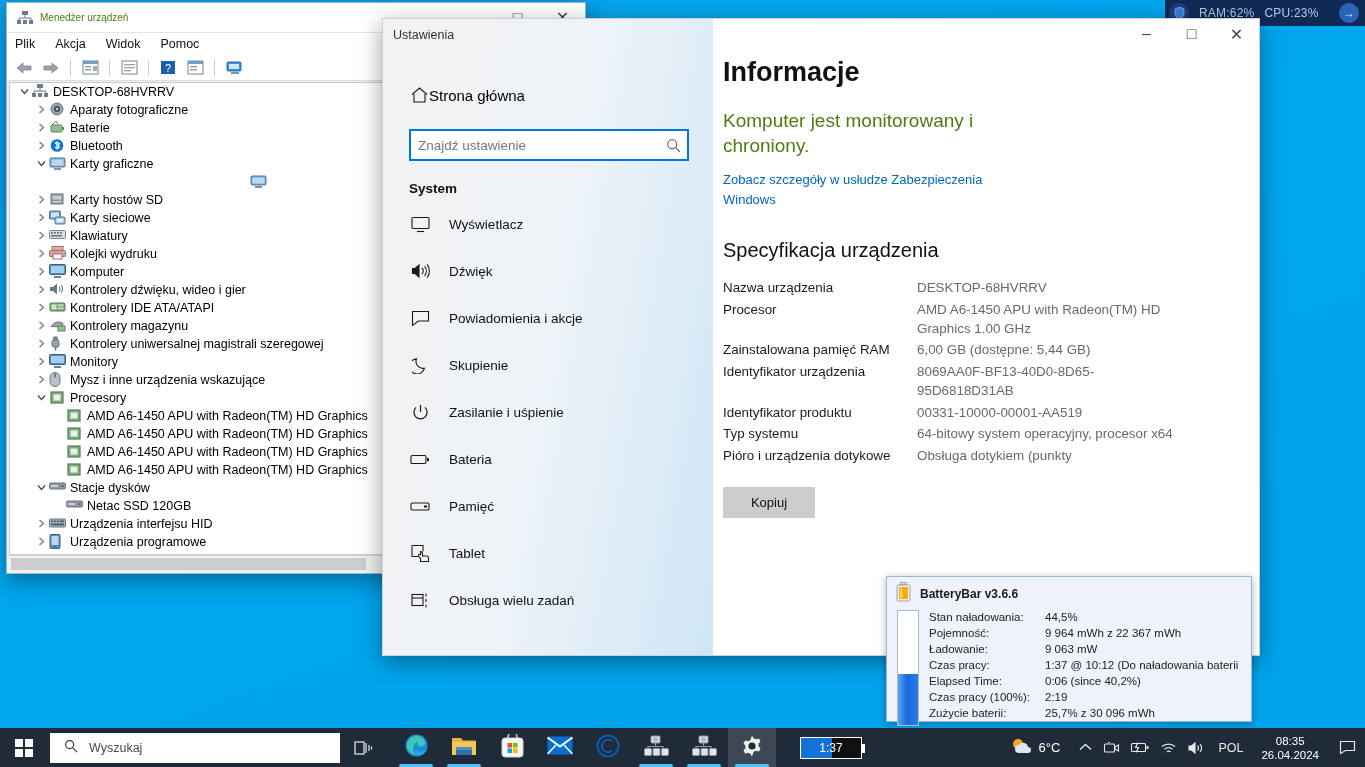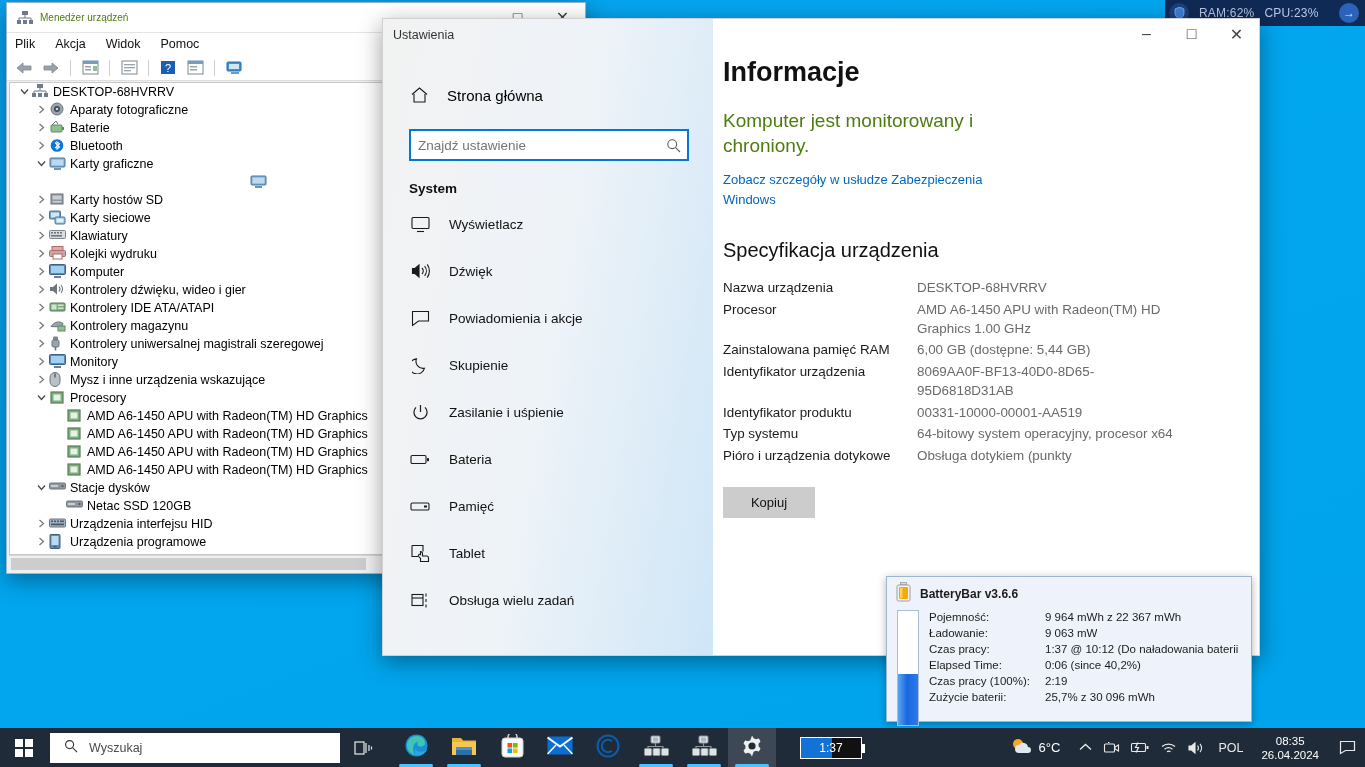--- a/index.html
+++ b/index.html
@@ -112,21 +112,21 @@
   }
   #set-left {
     width: 330px; flex: none;
     background: linear-gradient(100deg, #f2f2f2 0%, #eef3f8 50%, #cfe6f7 100%);
     position: relative;
   }
   #set-right { flex: 1; background: #ffffff; position: relative; }
   #set-right .titlebar { justify-content: flex-end; background: #ffffff; }
   #set-left .tb-title { color: #333; font-size: 12.5px; padding-top: 2px; }
   .home-row {
-    display: flex; align-items: center; gap: 18px;
+    display: flex; align-items: center; 
     padding: 0 0 0 26px; height: 40px; margin-top: 26px;
     font-size: 15px; color: #000;
   }
   #set-search {
     margin: 14px 24px 0 26px; height: 32px;
     border: 2px solid #0078d7; background: #fff;
     display: flex; align-items: center; position: relative;
   }
   #set-search input {
     flex: 1; border: none; outline: none; height: 28px;
@@ -797,20 +797,24 @@
           </svg>
       </span>
       <span>BatteryBar v3.6.6</span>
     </div>
     <div class="bb-main">
       <div class="bb-gauge">
         <div class="bb-fill" style="height: 44.5%;"></div>
       </div>
       <div class="bb-rows" id="bb-rows">
           <div class="bb-row">
+            <span class="bb-k">Stan naładowania:</span>
+            <span class="bb-v">44,5%</span>
+          </div>
+          <div class="bb-row">
             <span class="bb-k">Pojemność:</span>
             <span class="bb-v">9 964 mWh z 22 367 mWh</span>
           </div>
           <div class="bb-row">
             <span class="bb-k">Ładowanie:</span>
             <span class="bb-v">9 063 mW</span>
           </div>
           <div class="bb-row">
             <span class="bb-k">Czas pracy:</span>
             <span class="bb-v">1:37 @ 10:12 (Do naładowania baterii</span>

